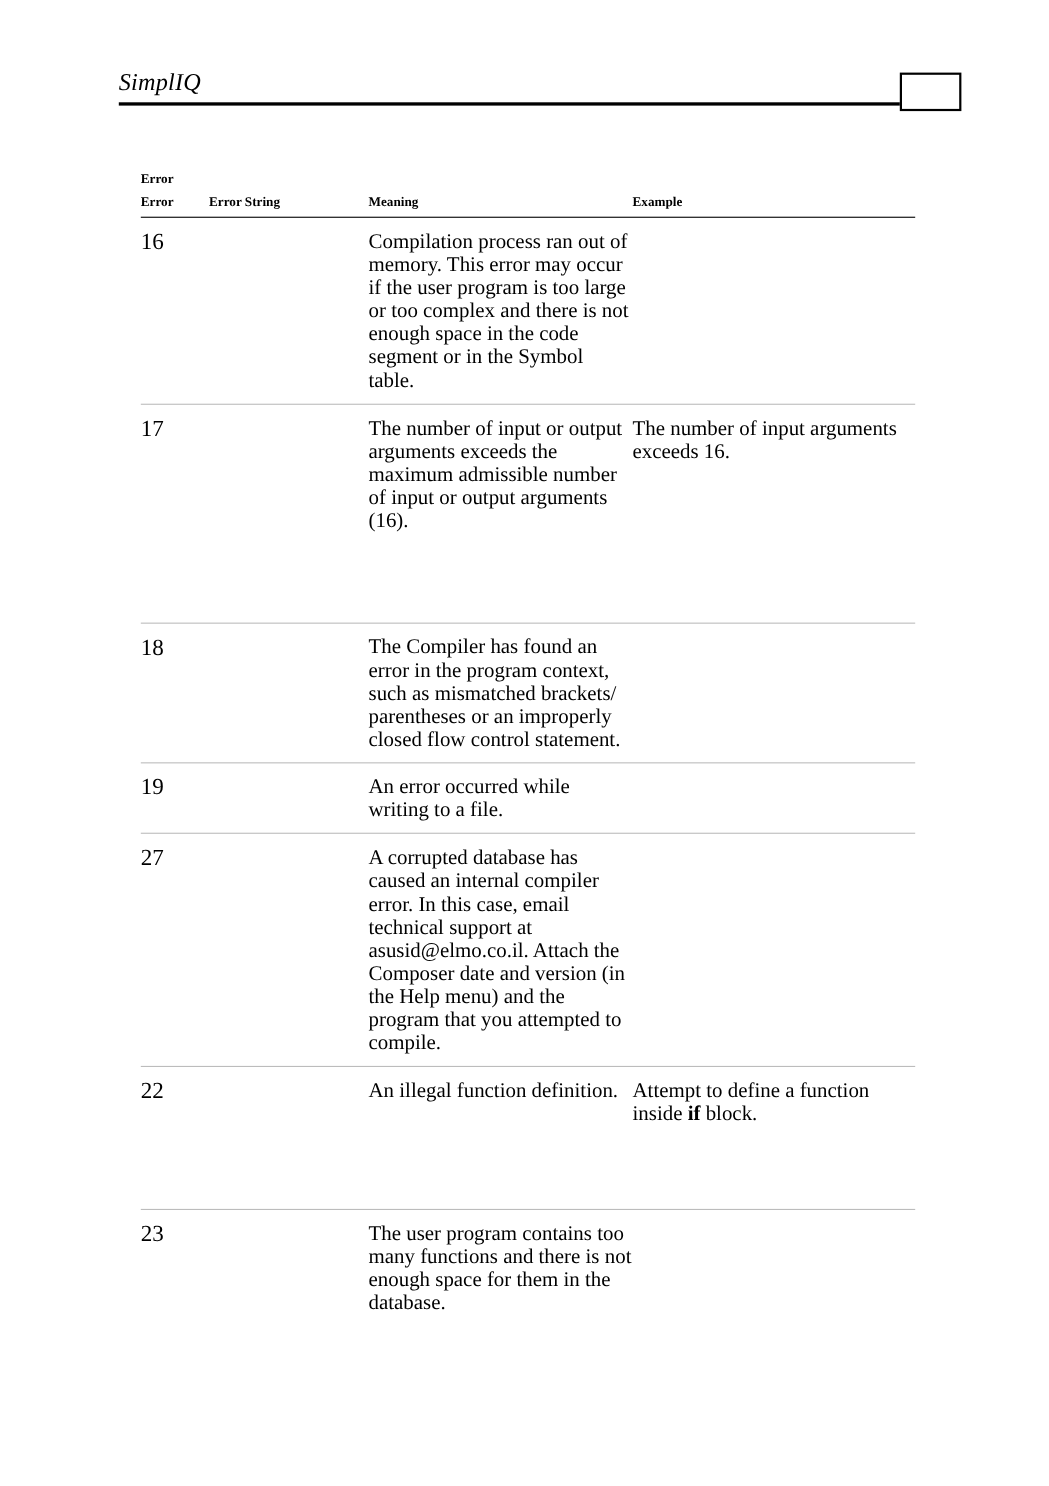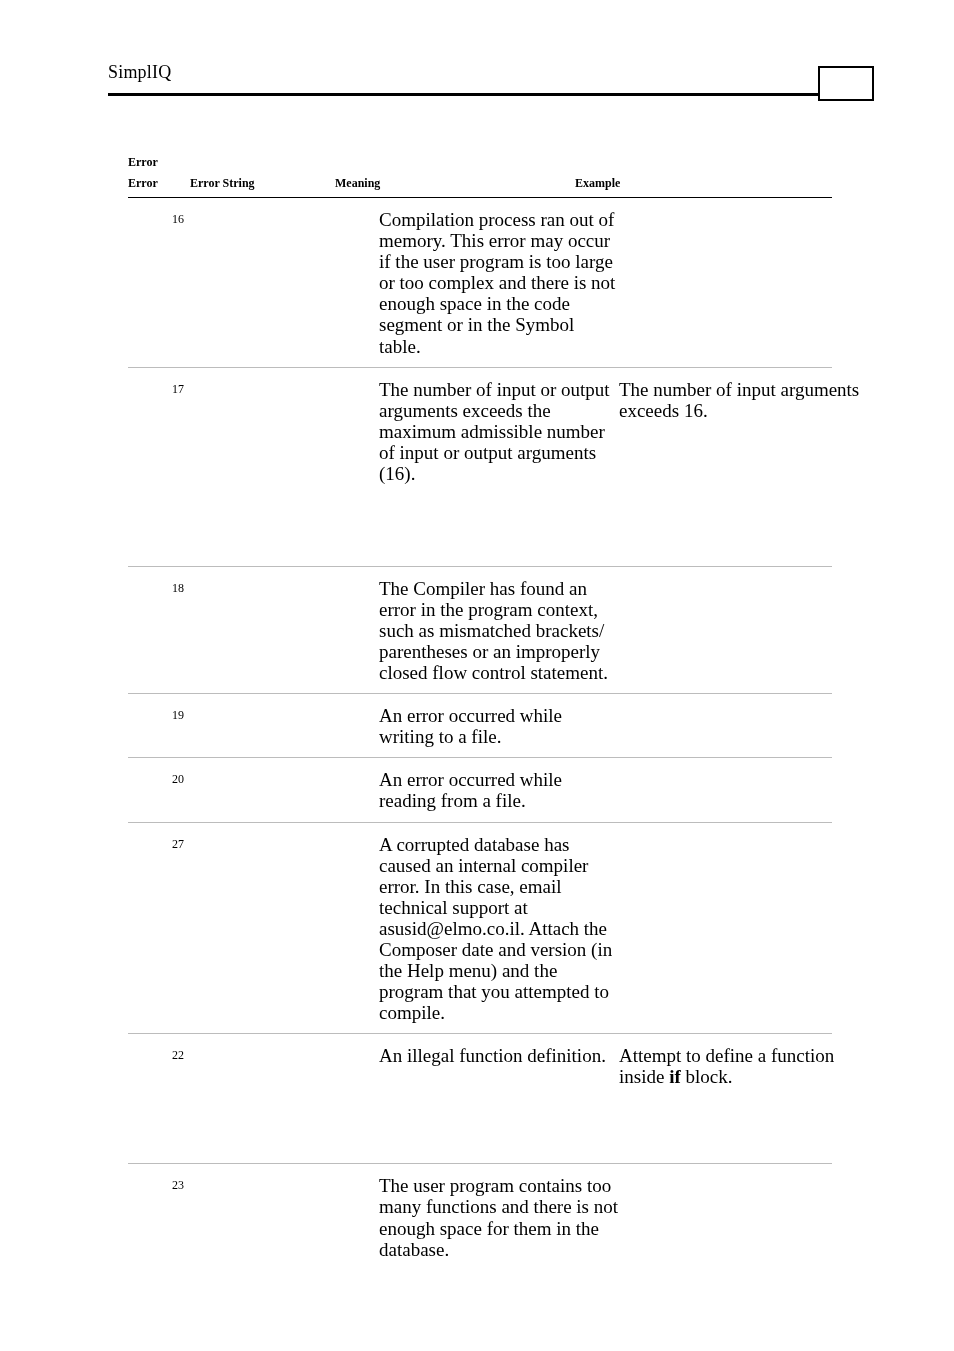--- a/index.html
+++ b/index.html
@@ -22,21 +22,22 @@
     left: 108px;
     top: 60px;
     width: 766px;
     height: 44px;
   }
   .brand {
     position: absolute;
     left: 0px;
     top: 2px;
     font-family: "Liberation Serif", "DejaVu Serif", serif;
-    font-size: 18px;
+    font-style: italic;
+    font-size: 22px;
     letter-spacing: 0.2px;
     color: #000;
     white-space: nowrap;
   }
   .header-rule {
     position: absolute;
     left: 0px;
     top: 33px;
     width: 712px;
     height: 2.5px;
@@ -107,22 +108,21 @@
   .tbody-row {
     border-bottom: 1.3px solid #bcbcbc;
   }
   .tbody-row .cell {
     font-size: 19px;
     line-height: 21.1px;
     padding-top: 11px;
     padding-bottom: 10px;
   }
   .tbody-row .col-code {
-    font-size: 12px;
-    margin-left: 44px;
+    font-size: 21px;
   }
   .cell p {
     margin: 0;
   }
   
   .tbody-row .col-example {
     display: flex;
     flex-direction: column;
     justify-content: flex-end;
   }
@@ -172,26 +172,20 @@
     <div class="cell col-example"></div>
   </div>
 
   <div class="trow tbody-row" style="min-height:52px">
     <div class="cell col-code">19</div>
     <div class="cell col-string"></div>
     <div class="cell col-meaning">An error occurred while writing to a file.</div>
     <div class="cell col-example"></div>
   </div>
 
-  <div class="trow tbody-row" style="min-height:52px">
-    <div class="cell col-code">20</div>
-    <div class="cell col-string"></div>
-    <div class="cell col-meaning">An error occurred while reading from a file.</div>
-    <div class="cell col-example"></div>
-  </div>
 
   <div class="trow tbody-row" style="min-height:190px">
     <div class="cell col-code">27</div>
     <div class="cell col-string"></div>
     <div class="cell col-meaning">A corrupted database has caused an internal compiler error. In this case, email technical support at asusid@elmo.co.il. Attach the Composer date and version (in the Help menu) and the program that you attempted to compile.</div>
     <div class="cell col-example"></div>
   </div>
 
   <div class="trow tbody-row" style="min-height:129px">
     <div class="cell col-code">22</div>

